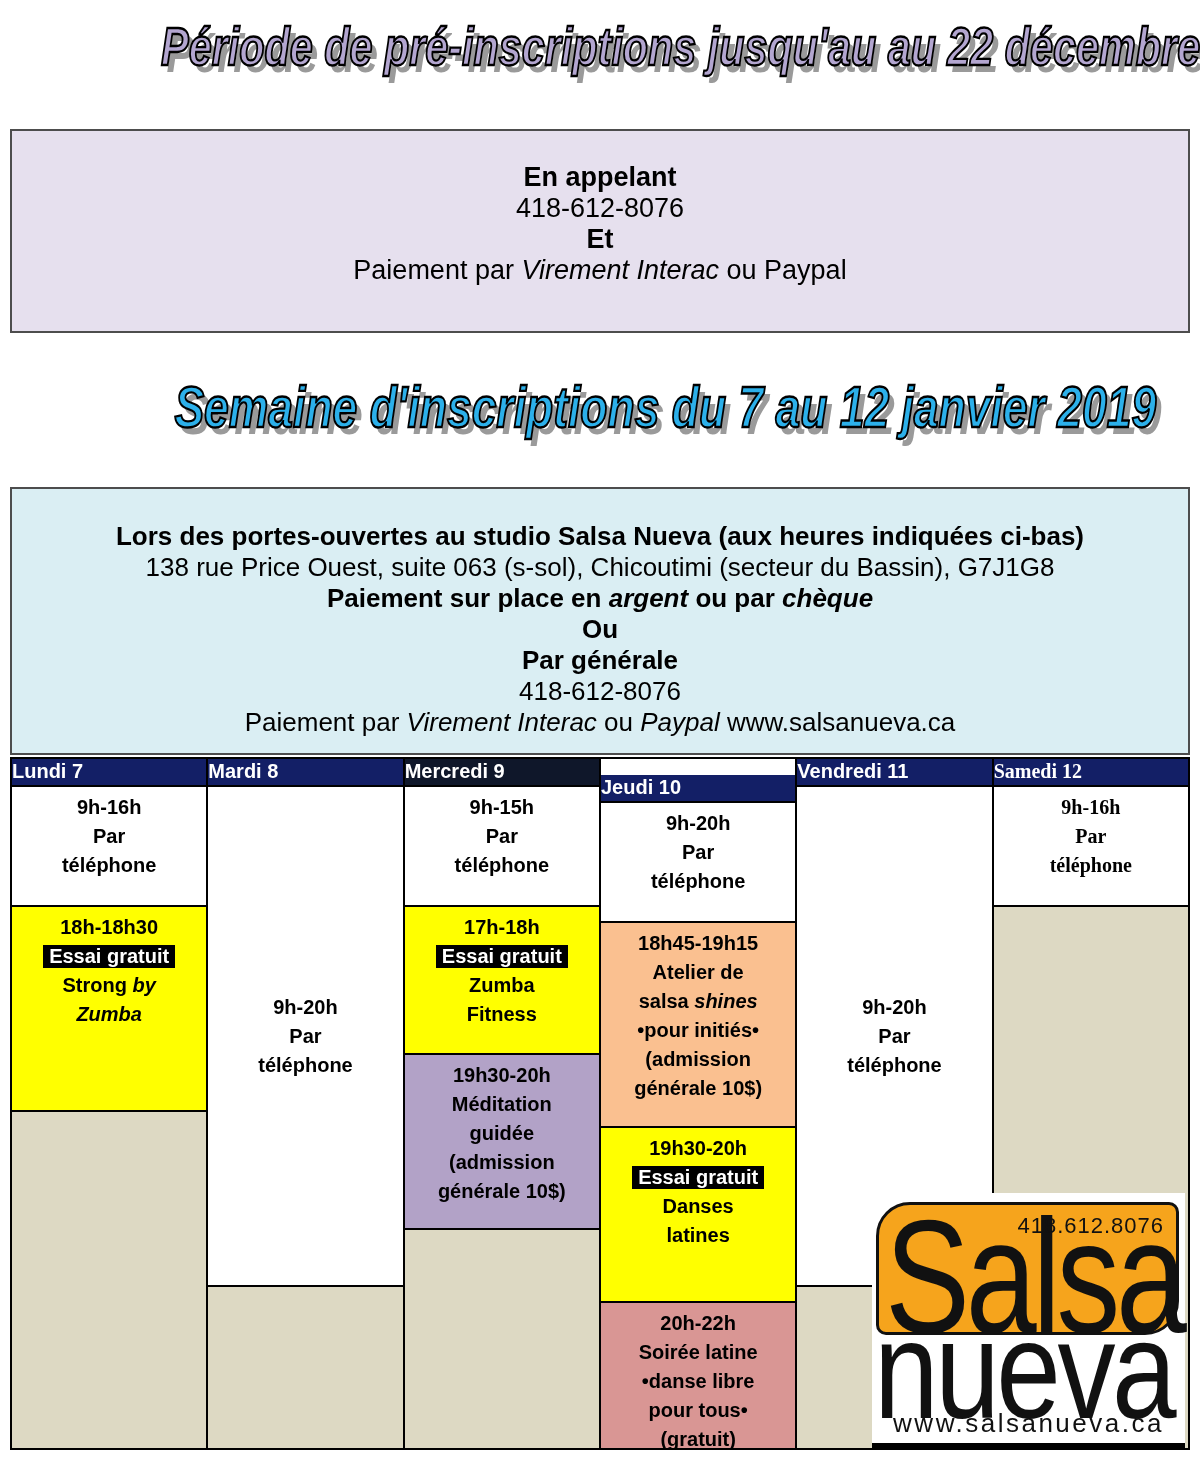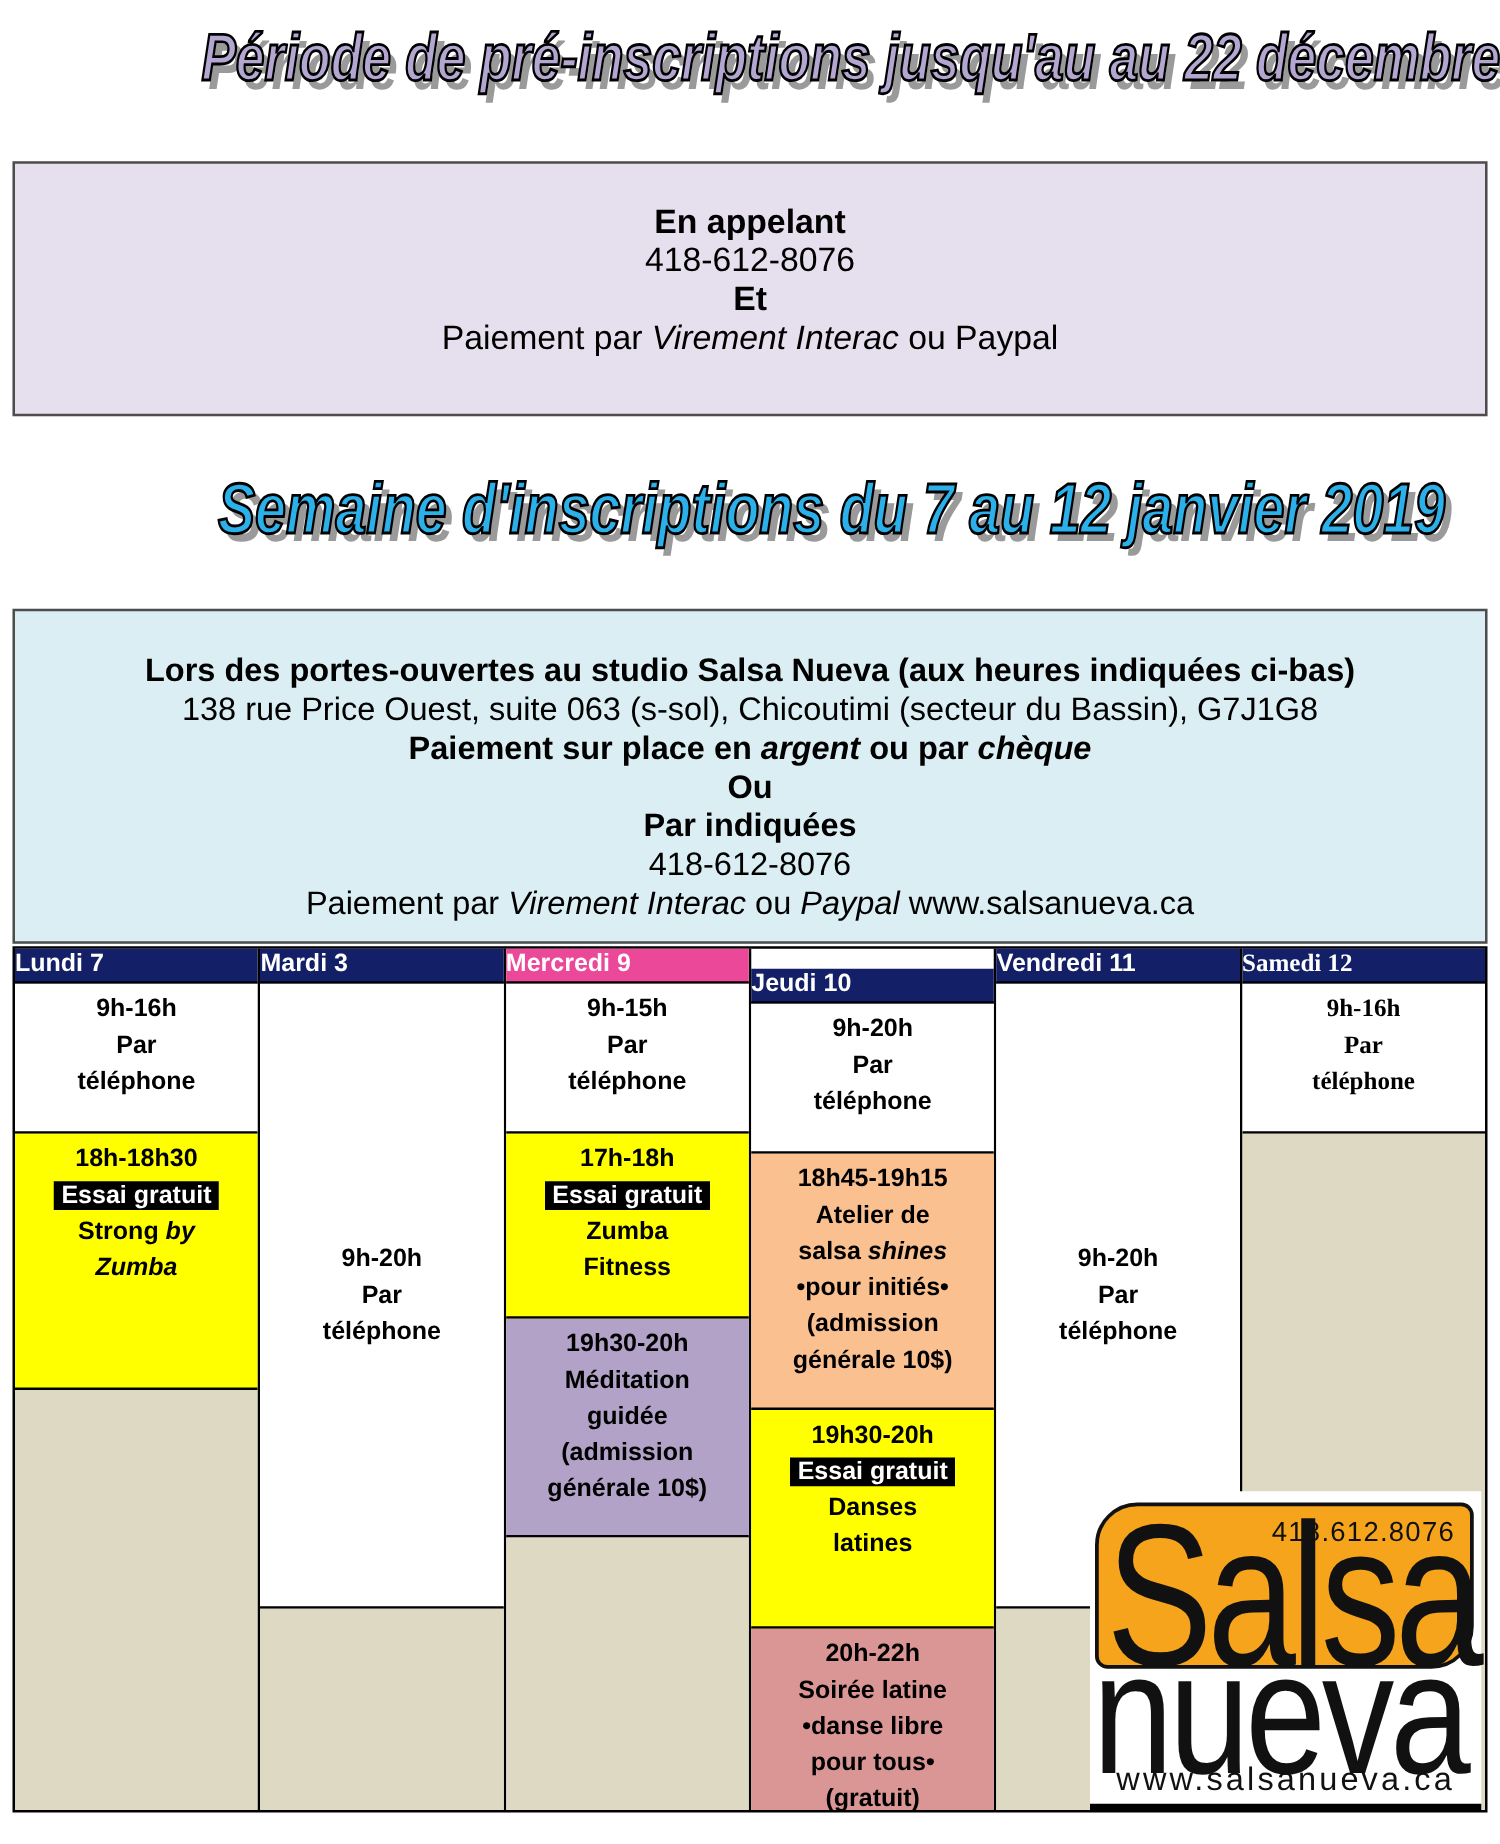--- a/index.html
+++ b/index.html
@@ -94,21 +94,21 @@
 
 <div id="title2" class="outline-title">
   <span class="inner" style="color: rgb(44, 176, 234);">Semaine d'inscriptions du 7 au 12 janvier 2019</span>
 </div>
 
 <div id="openbox" class="info-box" style="background: rgb(218, 238, 243);">
     <div class="box-line w700"><span>Lors des portes-ouvertes au studio Salsa Nueva (aux heures indiquées ci-bas)</span></div>
     <div class="box-line w400"><span>138 rue Price Ouest, suite 063 (s-sol), Chicoutimi (secteur du Bassin), G7J1G8</span></div>
     <div class="box-line w700"><span>Paiement sur place en </span><span class="i">argent</span><span> ou par </span><span class="i">chèque</span></div>
     <div class="box-line w700"><span>Ou</span></div>
-    <div class="box-line w700"><span>Par indiquées</span></div>
+    <div class="box-line w700"><span>Par générale</span></div>
     <div class="box-line w400"><span>418-612-8076</span></div>
     <div class="box-line w400"><span>Paiement par </span><span class="i">Virement Interac</span><span> ou </span><span class="i">Paypal</span><span> www.salsanueva.ca</span></div>
   </div>
 
 <div id="schedule">
     <div class="col">
       <div class="day-header" style="background: rgb(19, 31, 102);">Lundi 7</div>
       <div class="cell" style="height: 120px; background: rgb(255, 255, 255);">
         <div class="line"><span>9h-16h</span></div>
         <div class="line"><span>Par</span></div>
@@ -116,30 +116,30 @@
       </div>
       <div class="cell" style="height: 205px; background: rgb(255, 255, 0);">
         <div class="line"><span>18h-18h30</span></div>
         <div class="line"><span class="hl">Essai gratuit</span></div>
         <div class="line"><span>Strong </span><span class="i">by</span></div>
         <div class="line"><span class="i">Zumba</span></div>
       </div>
       <div class="cell fill" style="background: rgb(221, 217, 195);"></div>
     </div>
     <div class="col">
-      <div class="day-header" style="background: rgb(19, 31, 102);">Mardi 3</div>
+      <div class="day-header" style="background: rgb(19, 31, 102);">Mardi 8</div>
       <div class="cell center" style="height: 500px; background: rgb(255, 255, 255);">
         <div class="line"><span>9h-20h</span></div>
         <div class="line"><span>Par</span></div>
         <div class="line"><span>téléphone</span></div>
       </div>
       <div class="cell fill" style="background: rgb(221, 217, 195);"></div>
     </div>
     <div class="col">
-      <div class="day-header" style="background: #ec4899;">Mercredi 9</div>
+      <div class="day-header" style="background: #0f172a;">Mercredi 9</div>
       <div class="cell" style="height: 120px; background: rgb(255, 255, 255);">
         <div class="line"><span>9h-15h</span></div>
         <div class="line"><span>Par</span></div>
         <div class="line"><span>téléphone</span></div>
       </div>
       <div class="cell" style="height: 148px; background: rgb(255, 255, 0);">
         <div class="line"><span>17h-18h</span></div>
         <div class="line"><span class="hl">Essai gratuit</span></div>
         <div class="line"><span>Zumba</span></div>
         <div class="line"><span>Fitness</span></div>

